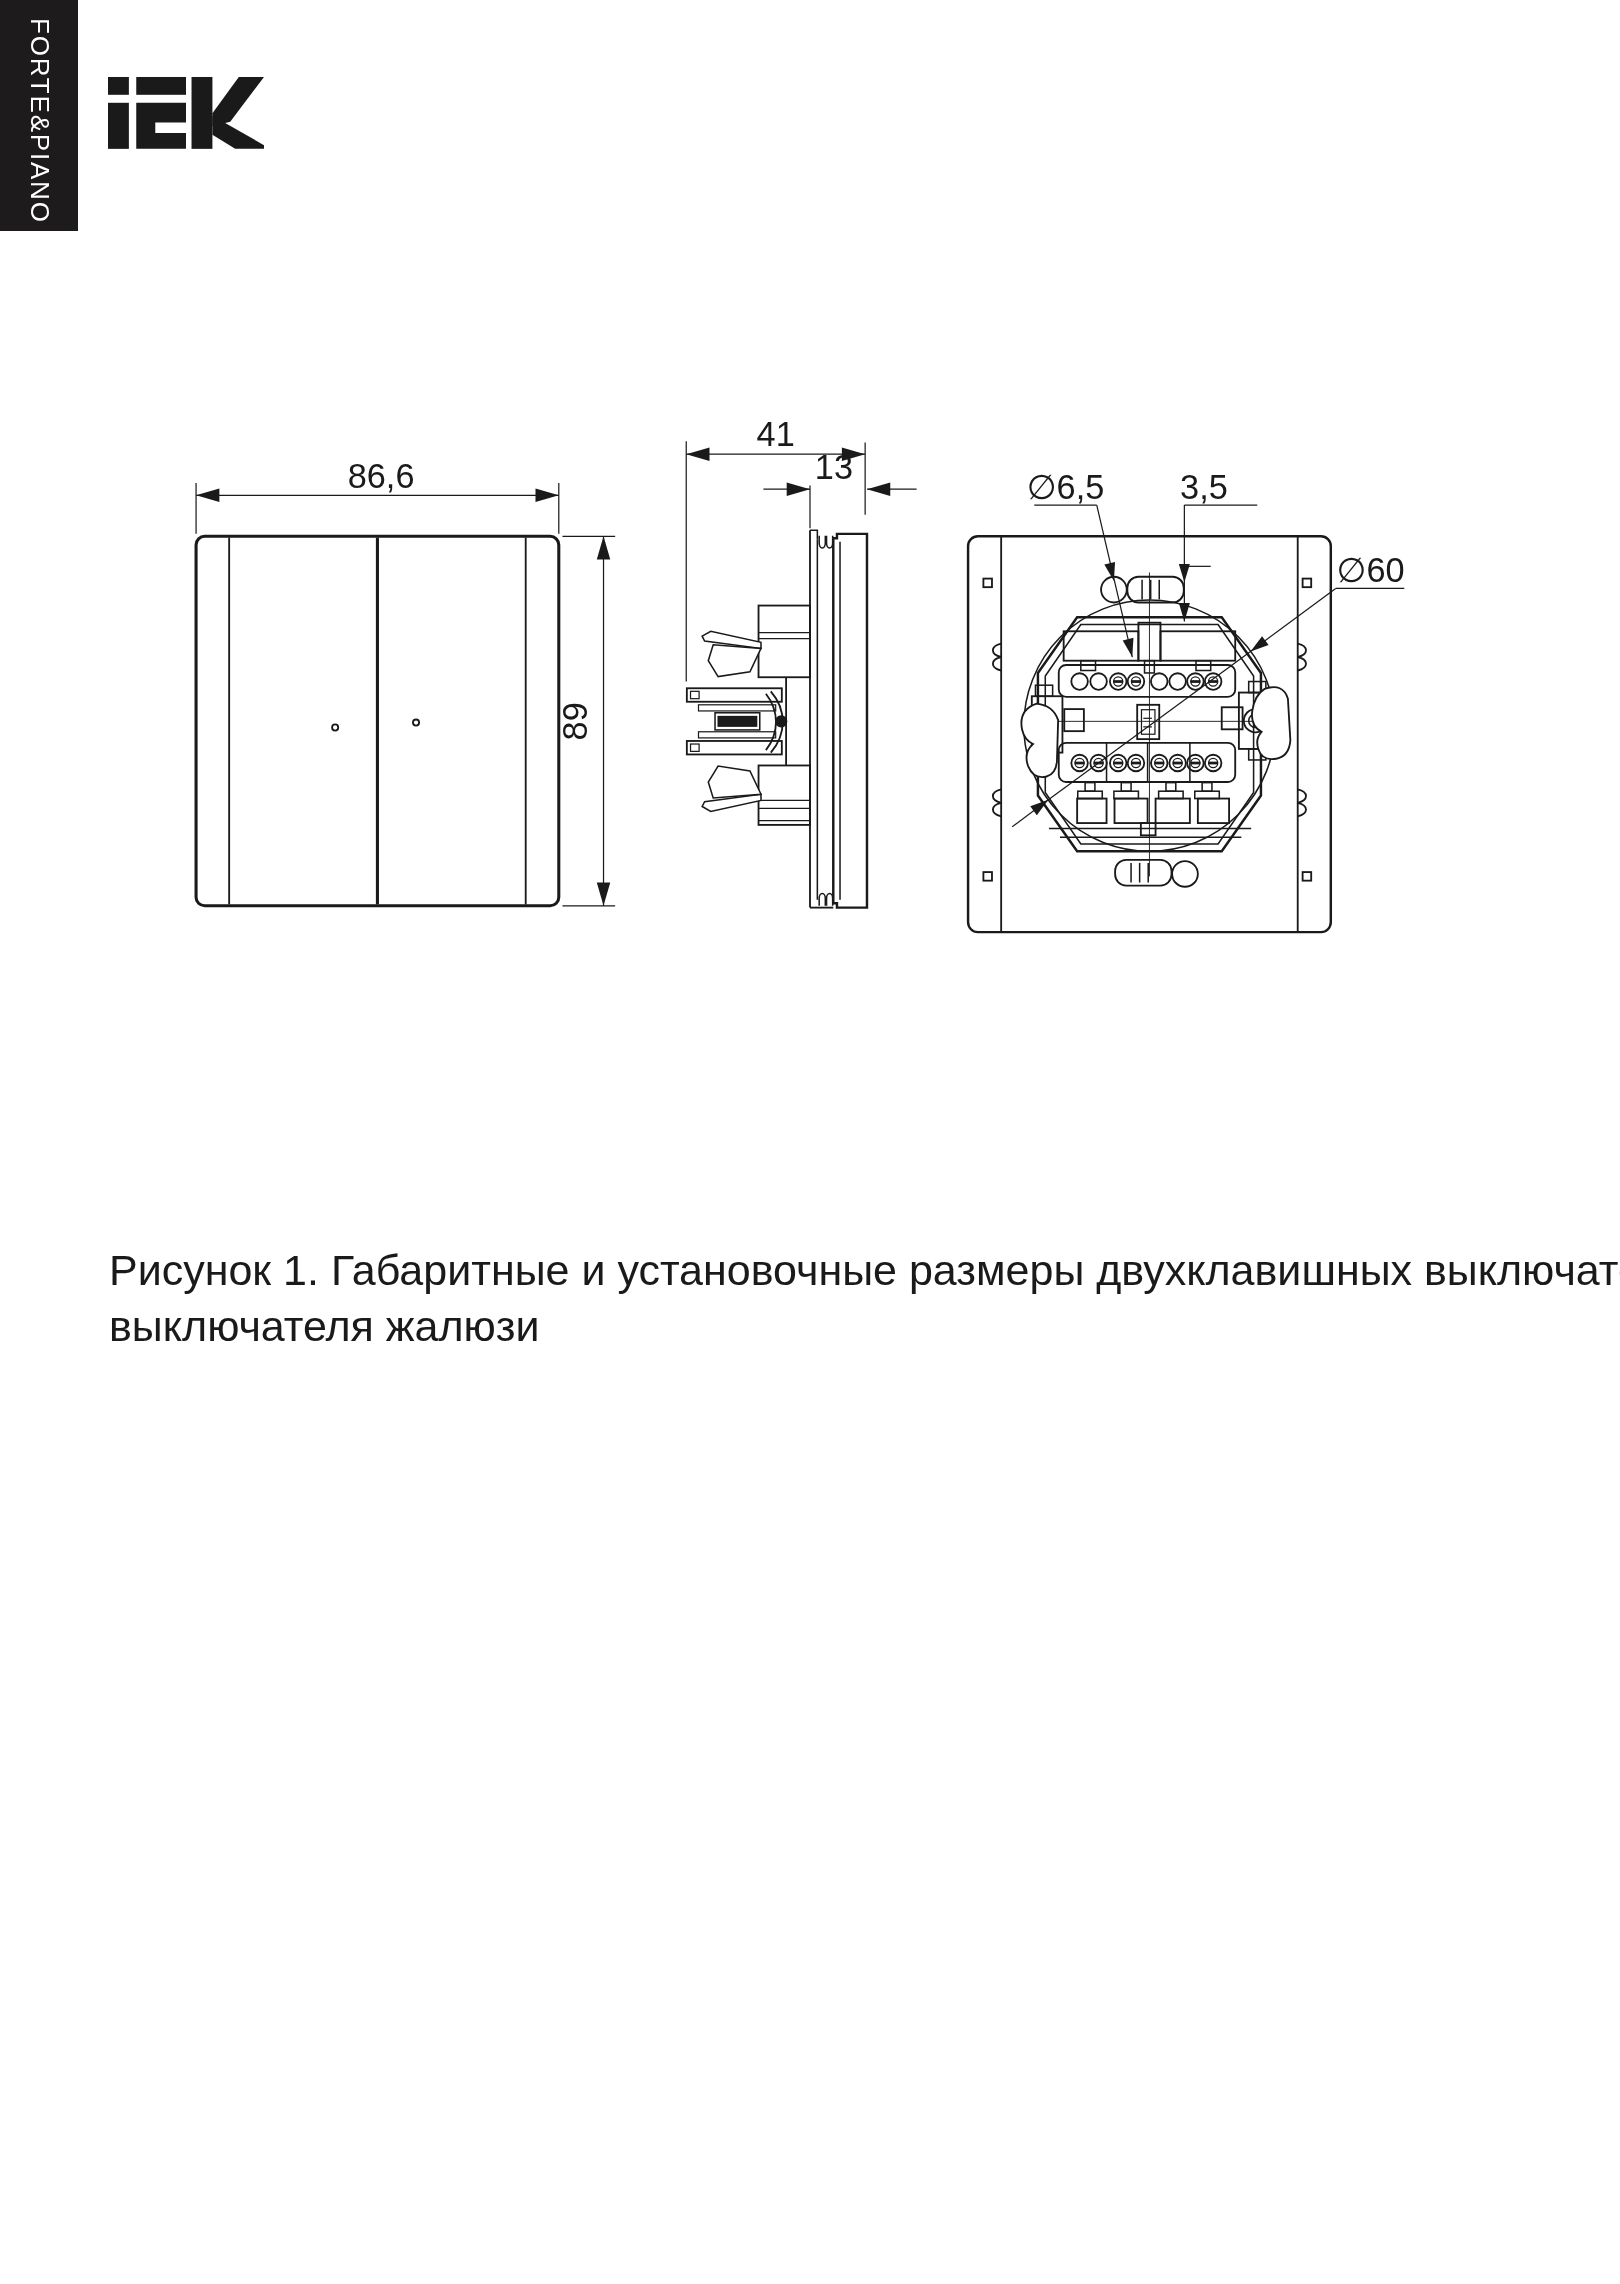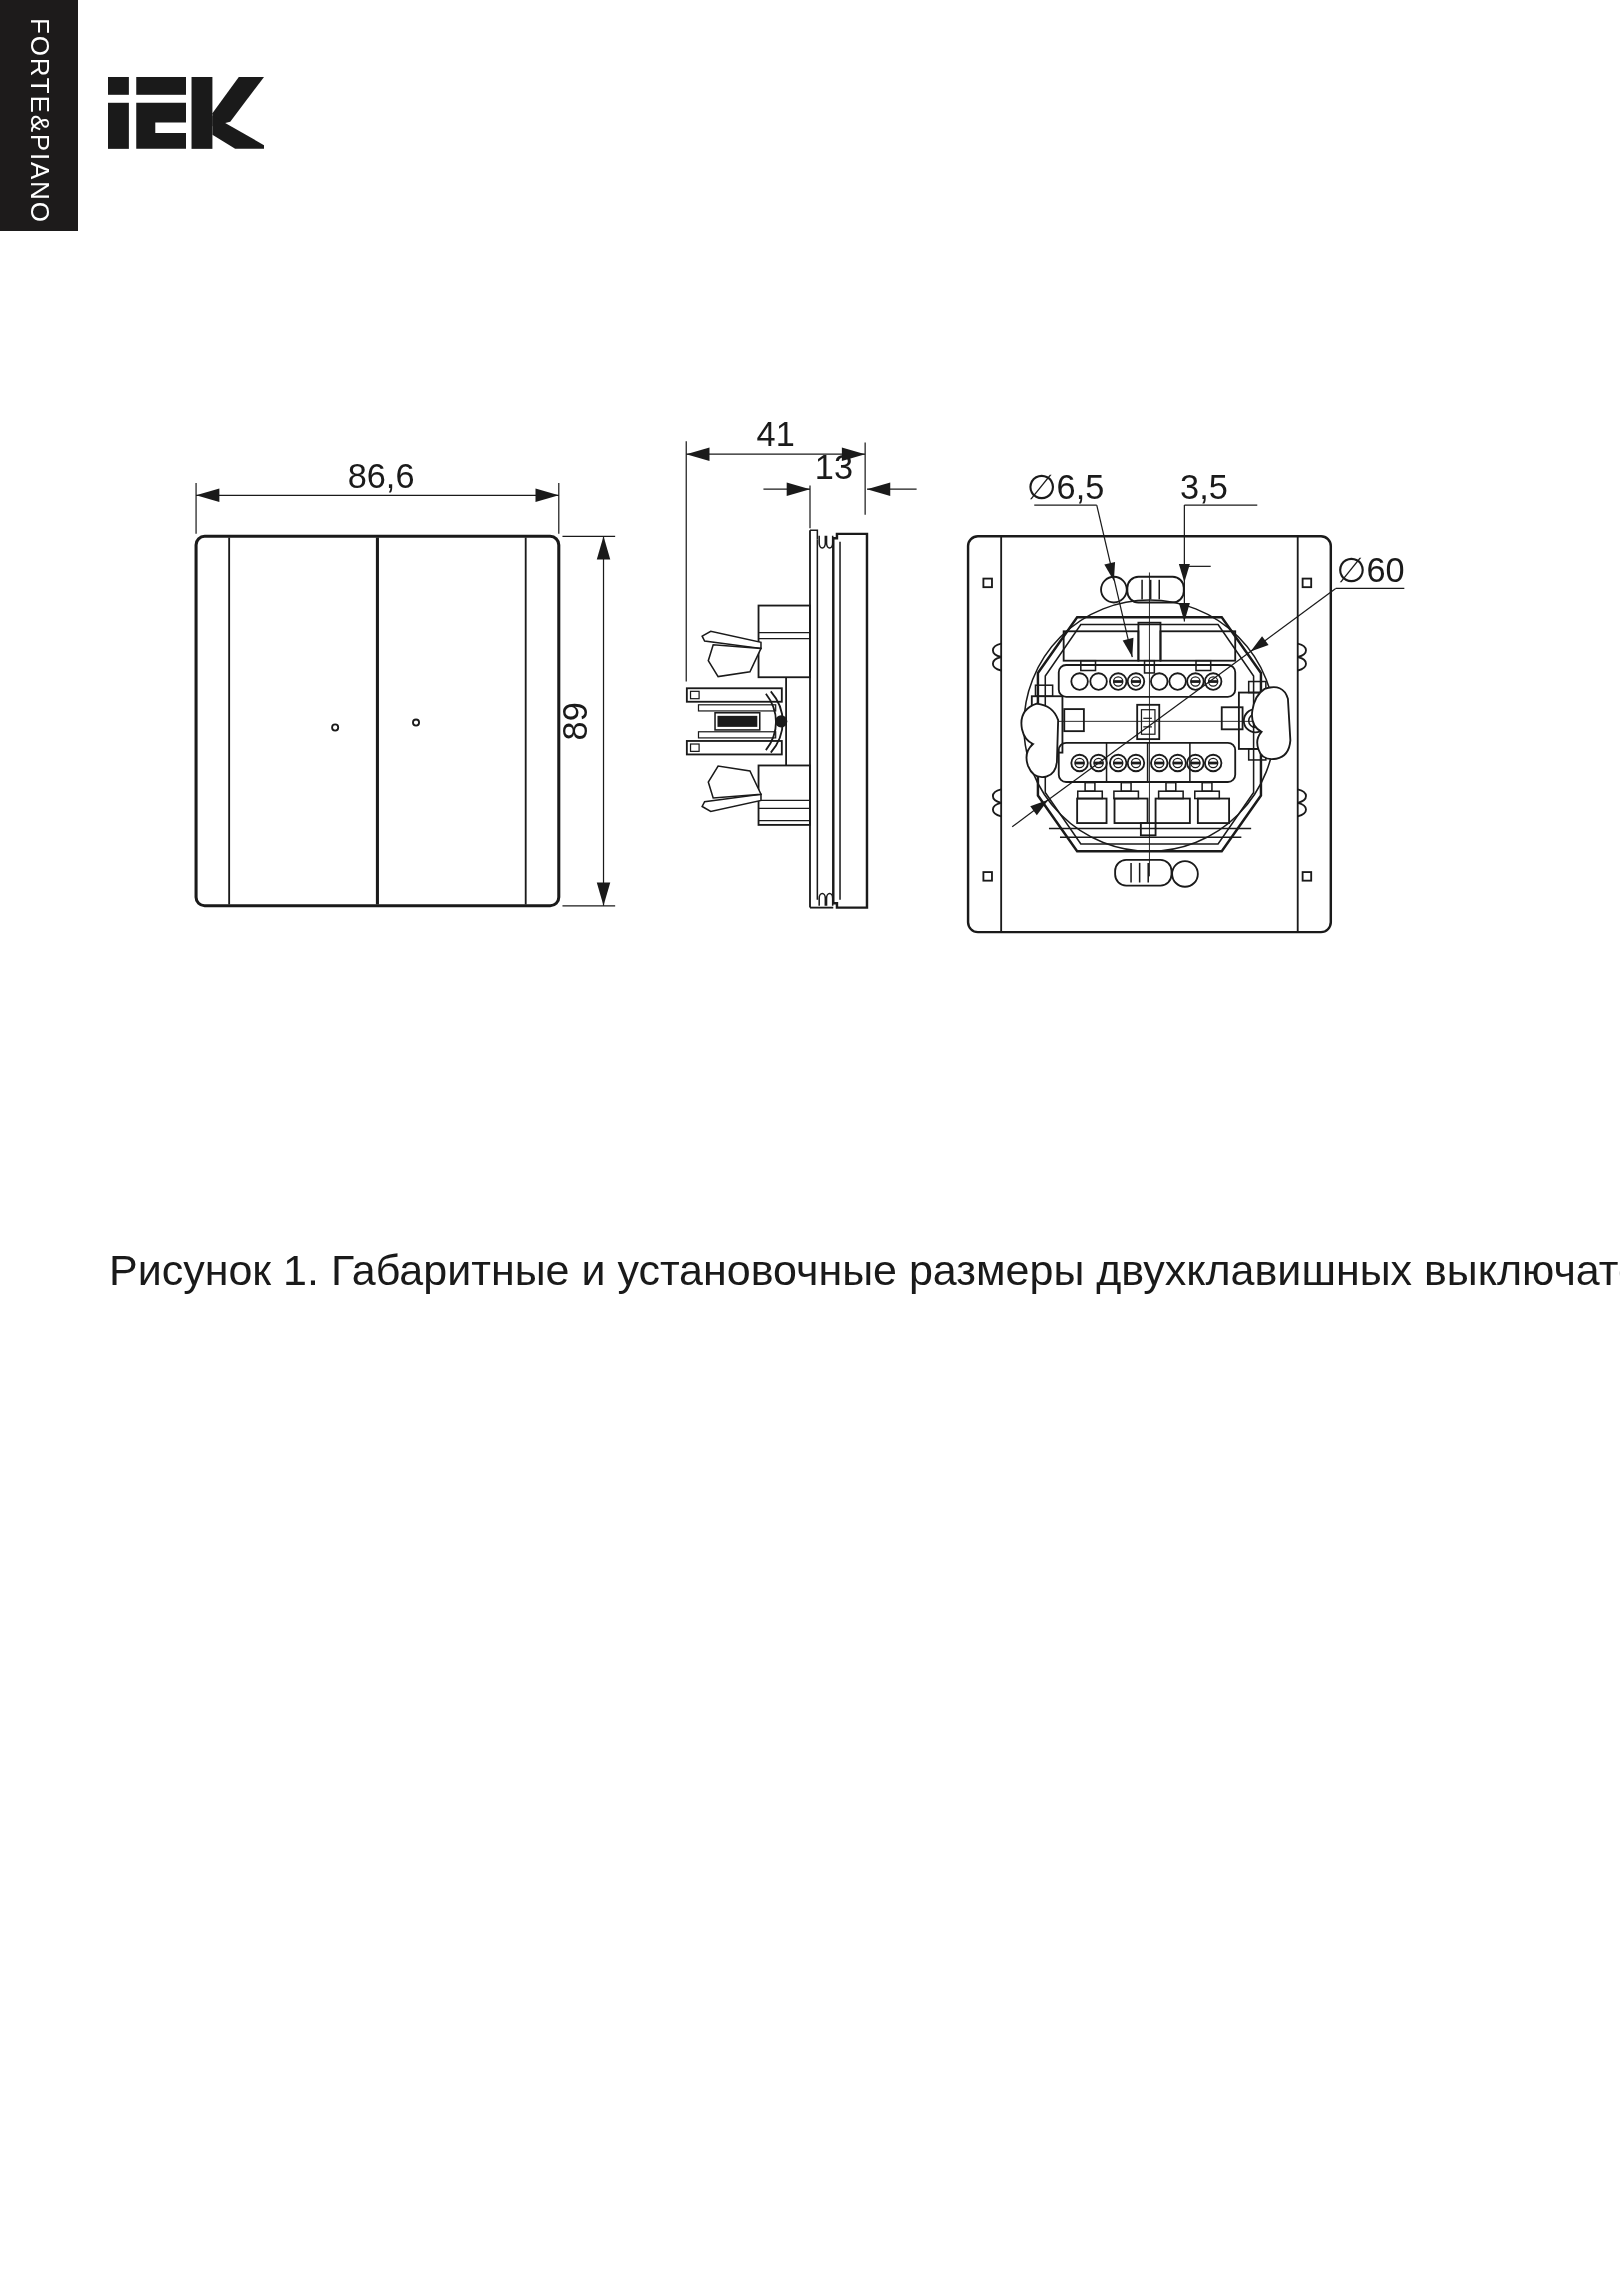--- a/index.html
+++ b/index.html
@@ -300,16 +300,17 @@
         <line class="ln s5" x1="2041" y1="1063" x2="1711" y2="1305"></line>
         <line class="ln s5" x1="1711" y1="1305" x2="1652" y2="1349"></line>
         <polygon class="fl" points="0,0 -9,-30 9,-30" transform="translate(2041,1063) rotate(53.6)"></polygon>
         <polygon class="fl" points="0,0 -9,-30 9,-30" transform="translate(1711,1305) rotate(-126.4)"></polygon>
       </g>
     </g>
   </svg>
 
   <div class="caption">
     <div>Рисунок 1. Габаритные и установочные размеры двухклавишных выключателей,</div>
+    <div>выключателя жалюзи</div>
   </div>
 
 </div>
 
 
 </body></html>

